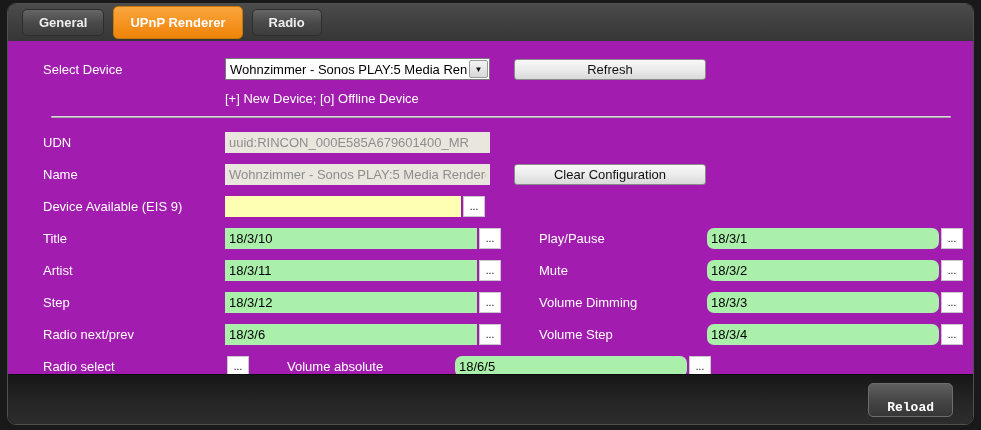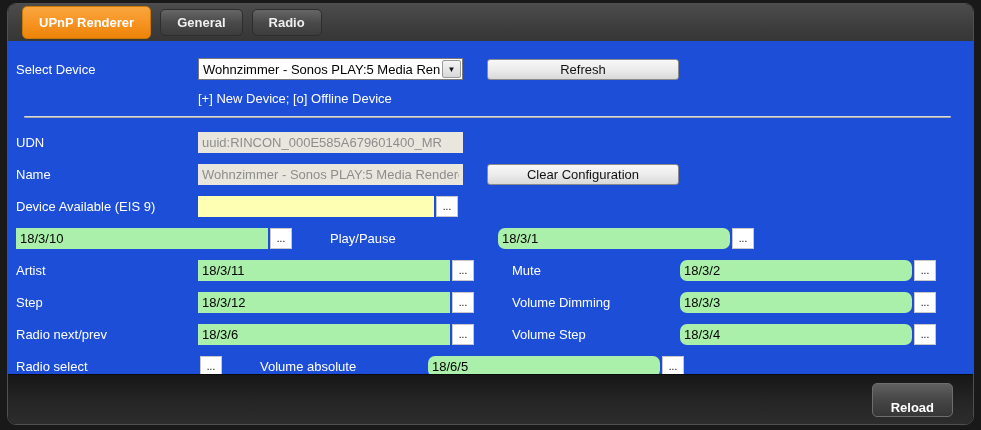--- a/index.html
+++ b/index.html
@@ -45,22 +45,22 @@
     height: 33px;
     line-height: 32px;
     background: linear-gradient(180deg, #f9a63f 0%, #f69220 55%, #ec8408 100%);
     border: 1px solid #c97708;
     color: #fff;
   }
   
   .content {
     position: absolute;
     left: 0; right: 0; top: 37px; bottom: 50px;
-    padding: 17px 0 0 8px;
-    background: #1d4ed8;
+    padding: 17px 0 0 35px;
+    background: #a21caf;
     overflow: hidden;
   }
   .row { display: flex; align-items: center; margin-bottom: 11px; }
   .lbl {
     color: #fff;
     font-size: 13px;
     width: 182px;
     flex: 0 0 182px;
     white-space: nowrap;
   }
@@ -153,34 +153,34 @@
     padding-right: 20px;
     gap: 8px;
   }
   .darkbtn {
     height: 29px;
     padding: 16px 18px;
     background: linear-gradient(180deg, #606060 0%, #464646 50%, #363636 100%);
     border: 1px solid #6e6e6e;
     border-radius: 5px;
     color: #fff;
-    font-family: Liberation Sans, sans-serif;
+    font-family: Liberation Mono, monospace;
     font-size: 13px;
     font-weight: bold;
     cursor: pointer;
   }
 </style>
 </head>
 <body>
 
 <div class="panel">
 
   <div class="tabbar">
+    <div class="tab">General</div>
     <div class="tab active">UPnP Renderer</div>
-    <div class="tab">General</div>
     <div class="tab">Radio</div>
   </div>
 
   <div class="content">
 
     <div class="row">
       <span class="lbl">Select Device</span>
       <div class="combo">
         <span class="combo-text">Wohnzimmer - Sonos PLAY:5 Media Ren</span>
         <span class="combo-btn">▼</span>
@@ -203,20 +203,21 @@
       <button class="winbtn after-combo">Clear Configuration</button>
     </div>
 
     <div class="row">
       <span class="lbl">Device Available (EIS 9)</span>
       <input class="field yellow" value="" style="">
       <button class="browse">...</button>
     </div>
 
     <div class="row">
+      <span class="lbl">Title</span>
       <input class="field green" value="18/3/10" style="">
       <button class="browse">...</button>
       <span class="lbl right">Play/Pause</span>
       <input class="field green rightf" value="18/3/1" style="">
       <button class="browse">...</button>
     </div>
 
     <div class="row">
       <span class="lbl">Artist</span>
       <input class="field green" value="18/3/11" style="">

